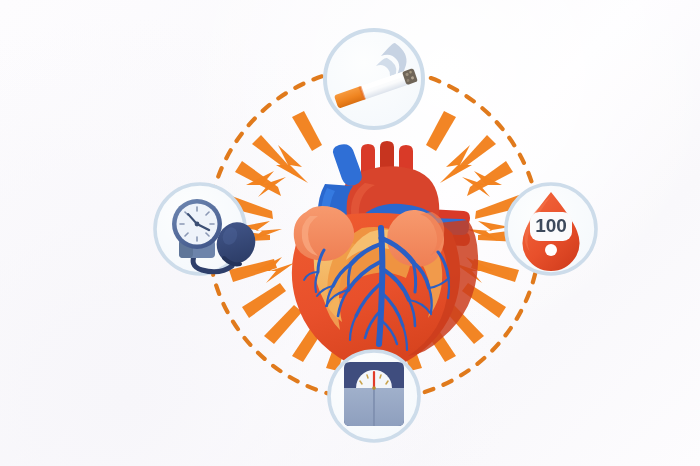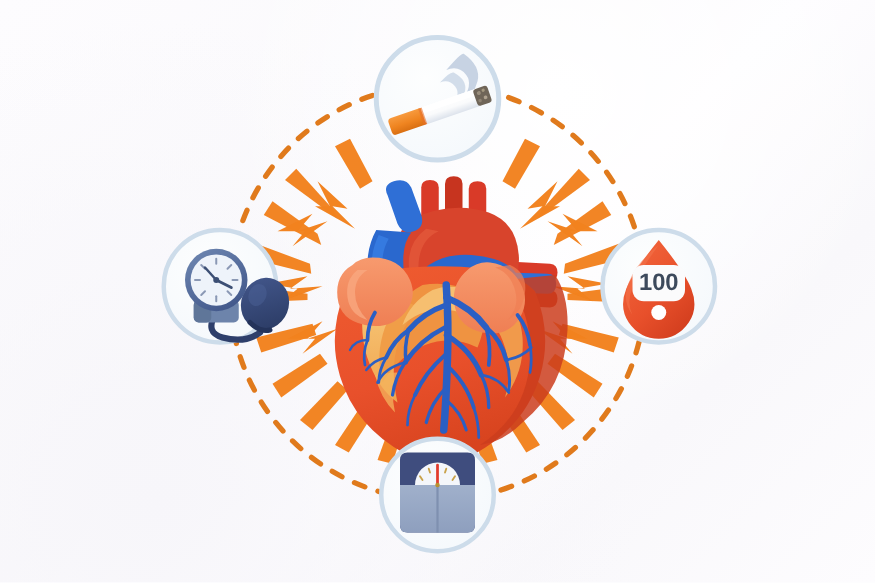--- a/index.html
+++ b/index.html
@@ -24,20 +24,21 @@
     position: absolute;
     inset: 0;
     background:
       radial-gradient(circle at 64% 16%, #ffffff 0%, rgba(255,255,255,0.0) 46%),
       radial-gradient(circle at 18% 86%, #f7f6fa 0%, rgba(247,246,250,0) 55%);
     pointer-events: none;
   }
   #scene {
     position: absolute;
     inset: 0;
+    padding-left: 24px;
   }
   .svgroot {
     display: block;
     width: 700px;
     height: 466px;
   }
   .drop-num {
     font-family: "Liberation Sans", sans-serif;
     font-weight: bold;
     font-size: 19px;

